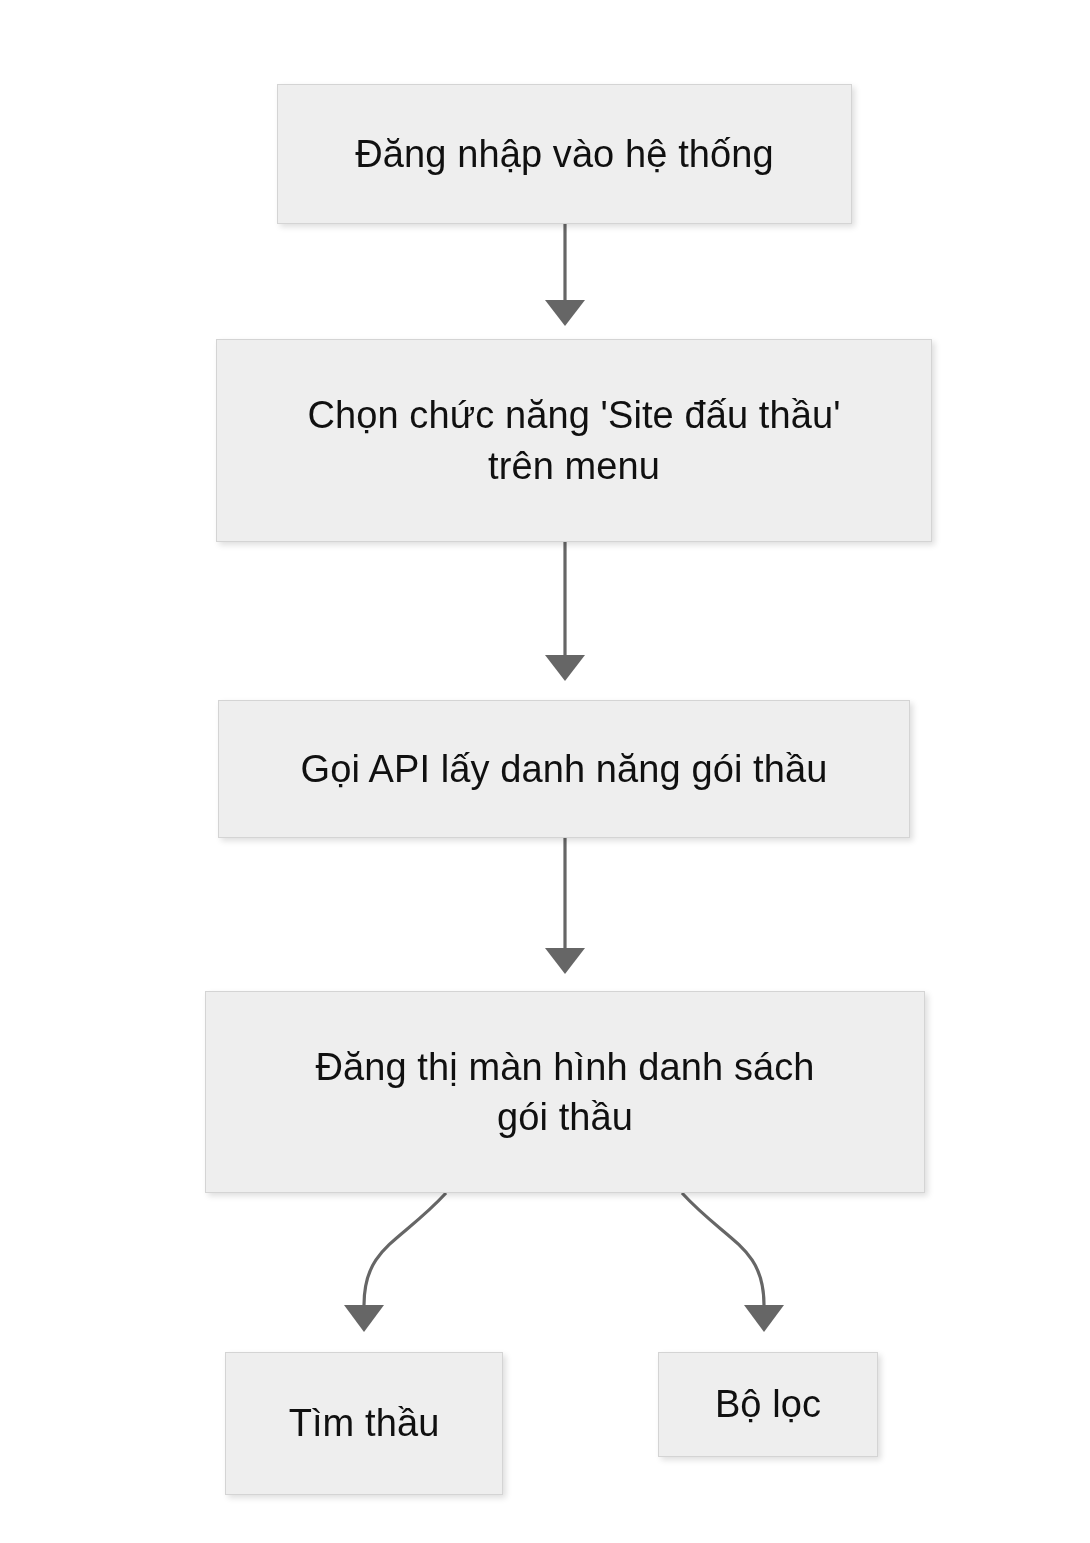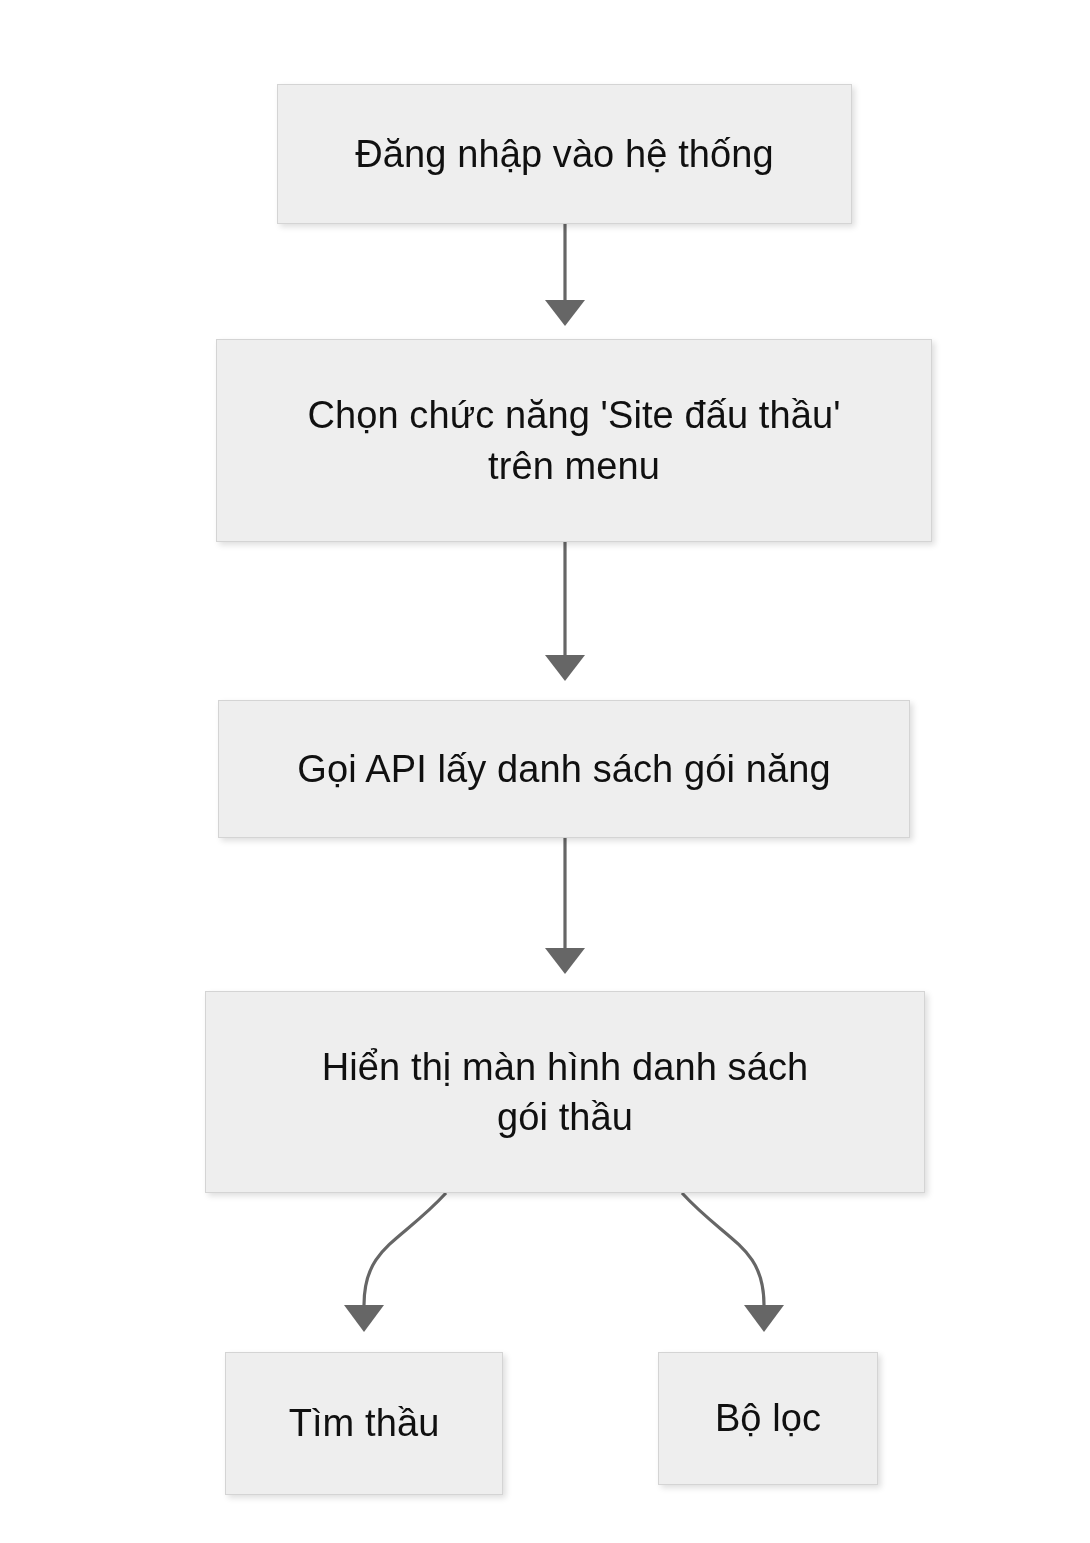--- a/index.html
+++ b/index.html
@@ -71,29 +71,29 @@
   <div class="node" style="left:277px; top:45px; width:575px; height:140px;margin-top:39px;">
     <span class="node-label">Đăng nhập vào hệ thống</span>
   </div>
 
   <div class="node" style="left:216px; top:339px; width:716px; height:203px;">
     <span class="node-label">Chọn chức năng 'Site đấu thầu'
 trên menu</span>
   </div>
 
   <div class="node" style="left:218px; top:700px; width:692px; height:138px;">
-    <span class="node-label">Gọi API lấy danh sách gói năng</span>
+    <span class="node-label">Gọi API lấy danh năng gói thầu</span>
   </div>
 
   <div class="node" style="left:205px; top:991px; width:720px; height:202px;">
-    <span class="node-label">Hiển thị màn hình danh sách
+    <span class="node-label">Đăng thị màn hình danh sách
 gói thầu</span>
   </div>
 
   <div class="node" style="left:225px; top:1352px; width:278px; height:143px;">
     <span class="node-label">Tìm thầu</span>
   </div>
 
-  <div class="node" style="left:658px; top:1352px; width:220px; height:133px;">
+  <div class="node" style="left:658px; top:1352px; width:220px; height:105px;">
     <span class="node-label">Bộ lọc</span>
   </div>
 
 </div>
 
 </body></html>

